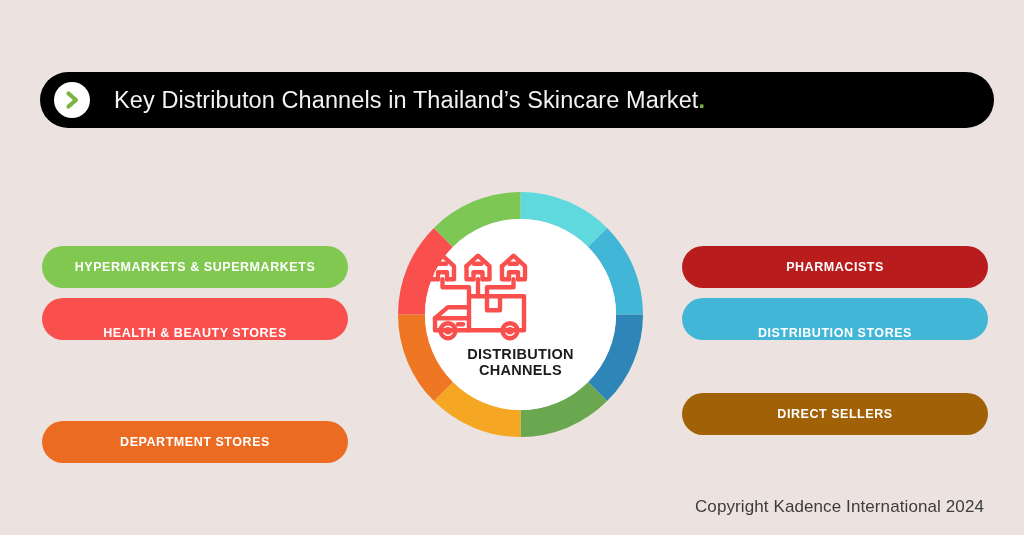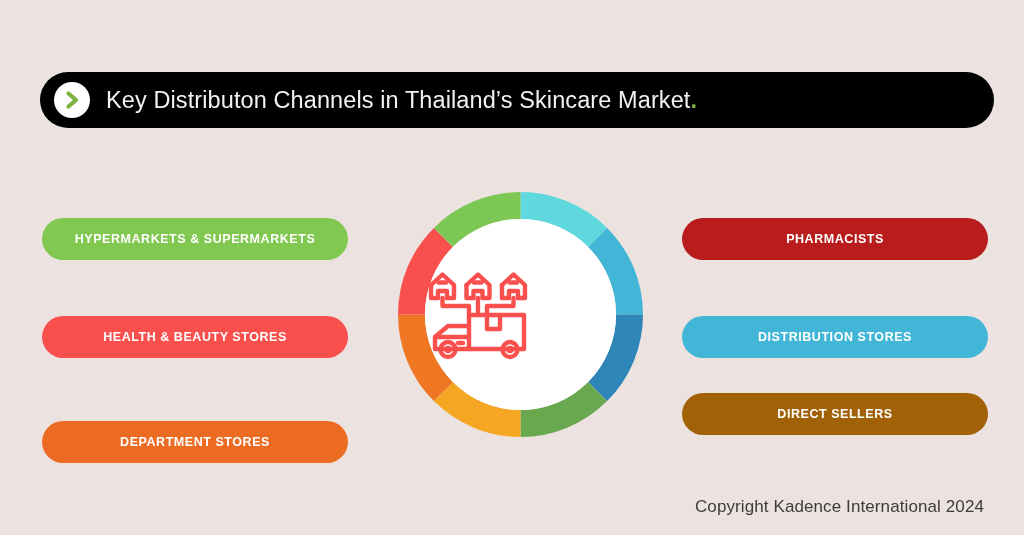--- a/index.html
+++ b/index.html
@@ -41,21 +41,21 @@
     justify-content: center;
   }
 
   #chevron-badge svg { display: block; }
 
   #title-text {
     color: #f2f2f2;
     font-size: 23.5px;
     font-weight: 400;
     letter-spacing: 0.1px;
-    margin-left: 16px;
+    margin-left: 24px;
     white-space: nowrap;
   }
 
   #title-dot {
     color: #7cb342;
     font-weight: 700;
   }
 
   
   .pill {
@@ -68,22 +68,22 @@
     color: #ffffff;
     font-size: 12.5px;
     font-weight: 700;
     letter-spacing: 0.55px;
     white-space: nowrap;
   }
 
   .pill-left  { left: 42px;  width: 306px; }
   .pill-right { left: 682px; width: 306px; }
 
-  .row-1 { top: 218px; align-items: center; }
-  .row-2 { top: 316px; }
+  .row-1 { top: 246px; align-items: center; }
+  .row-2 { top: 298px; align-items: flex-end; }
   .row-3 { top: 393px; }
 
   
   #donut-wrap {
     position: absolute;
     left: 398px;
     top: 192px;
     width: 245px;
     height: 245px;
   }
@@ -199,16 +199,20 @@
           <line x1="9" y1="68" x2="43" y2="68"></line>
           <line x1="32" y1="74" x2="37" y2="74"></line>
 
           <circle cx="22" cy="80.5" r="7.5"></circle>
           <circle cx="22" cy="80.5" r="1.6"></circle>
           <circle cx="84" cy="80.5" r="7.5"></circle>
           <circle cx="84" cy="80.5" r="1.6"></circle>
         </g>
       </svg>
     </span>
+    <div id="donut-label">
+      <div>DISTRIBUTION</div>
+      <div>CHANNELS</div>
+    </div>
   </div>
 </div>
 
 <div id="copyright">Copyright Kadence International 2024</div>
 
 </body></html>

